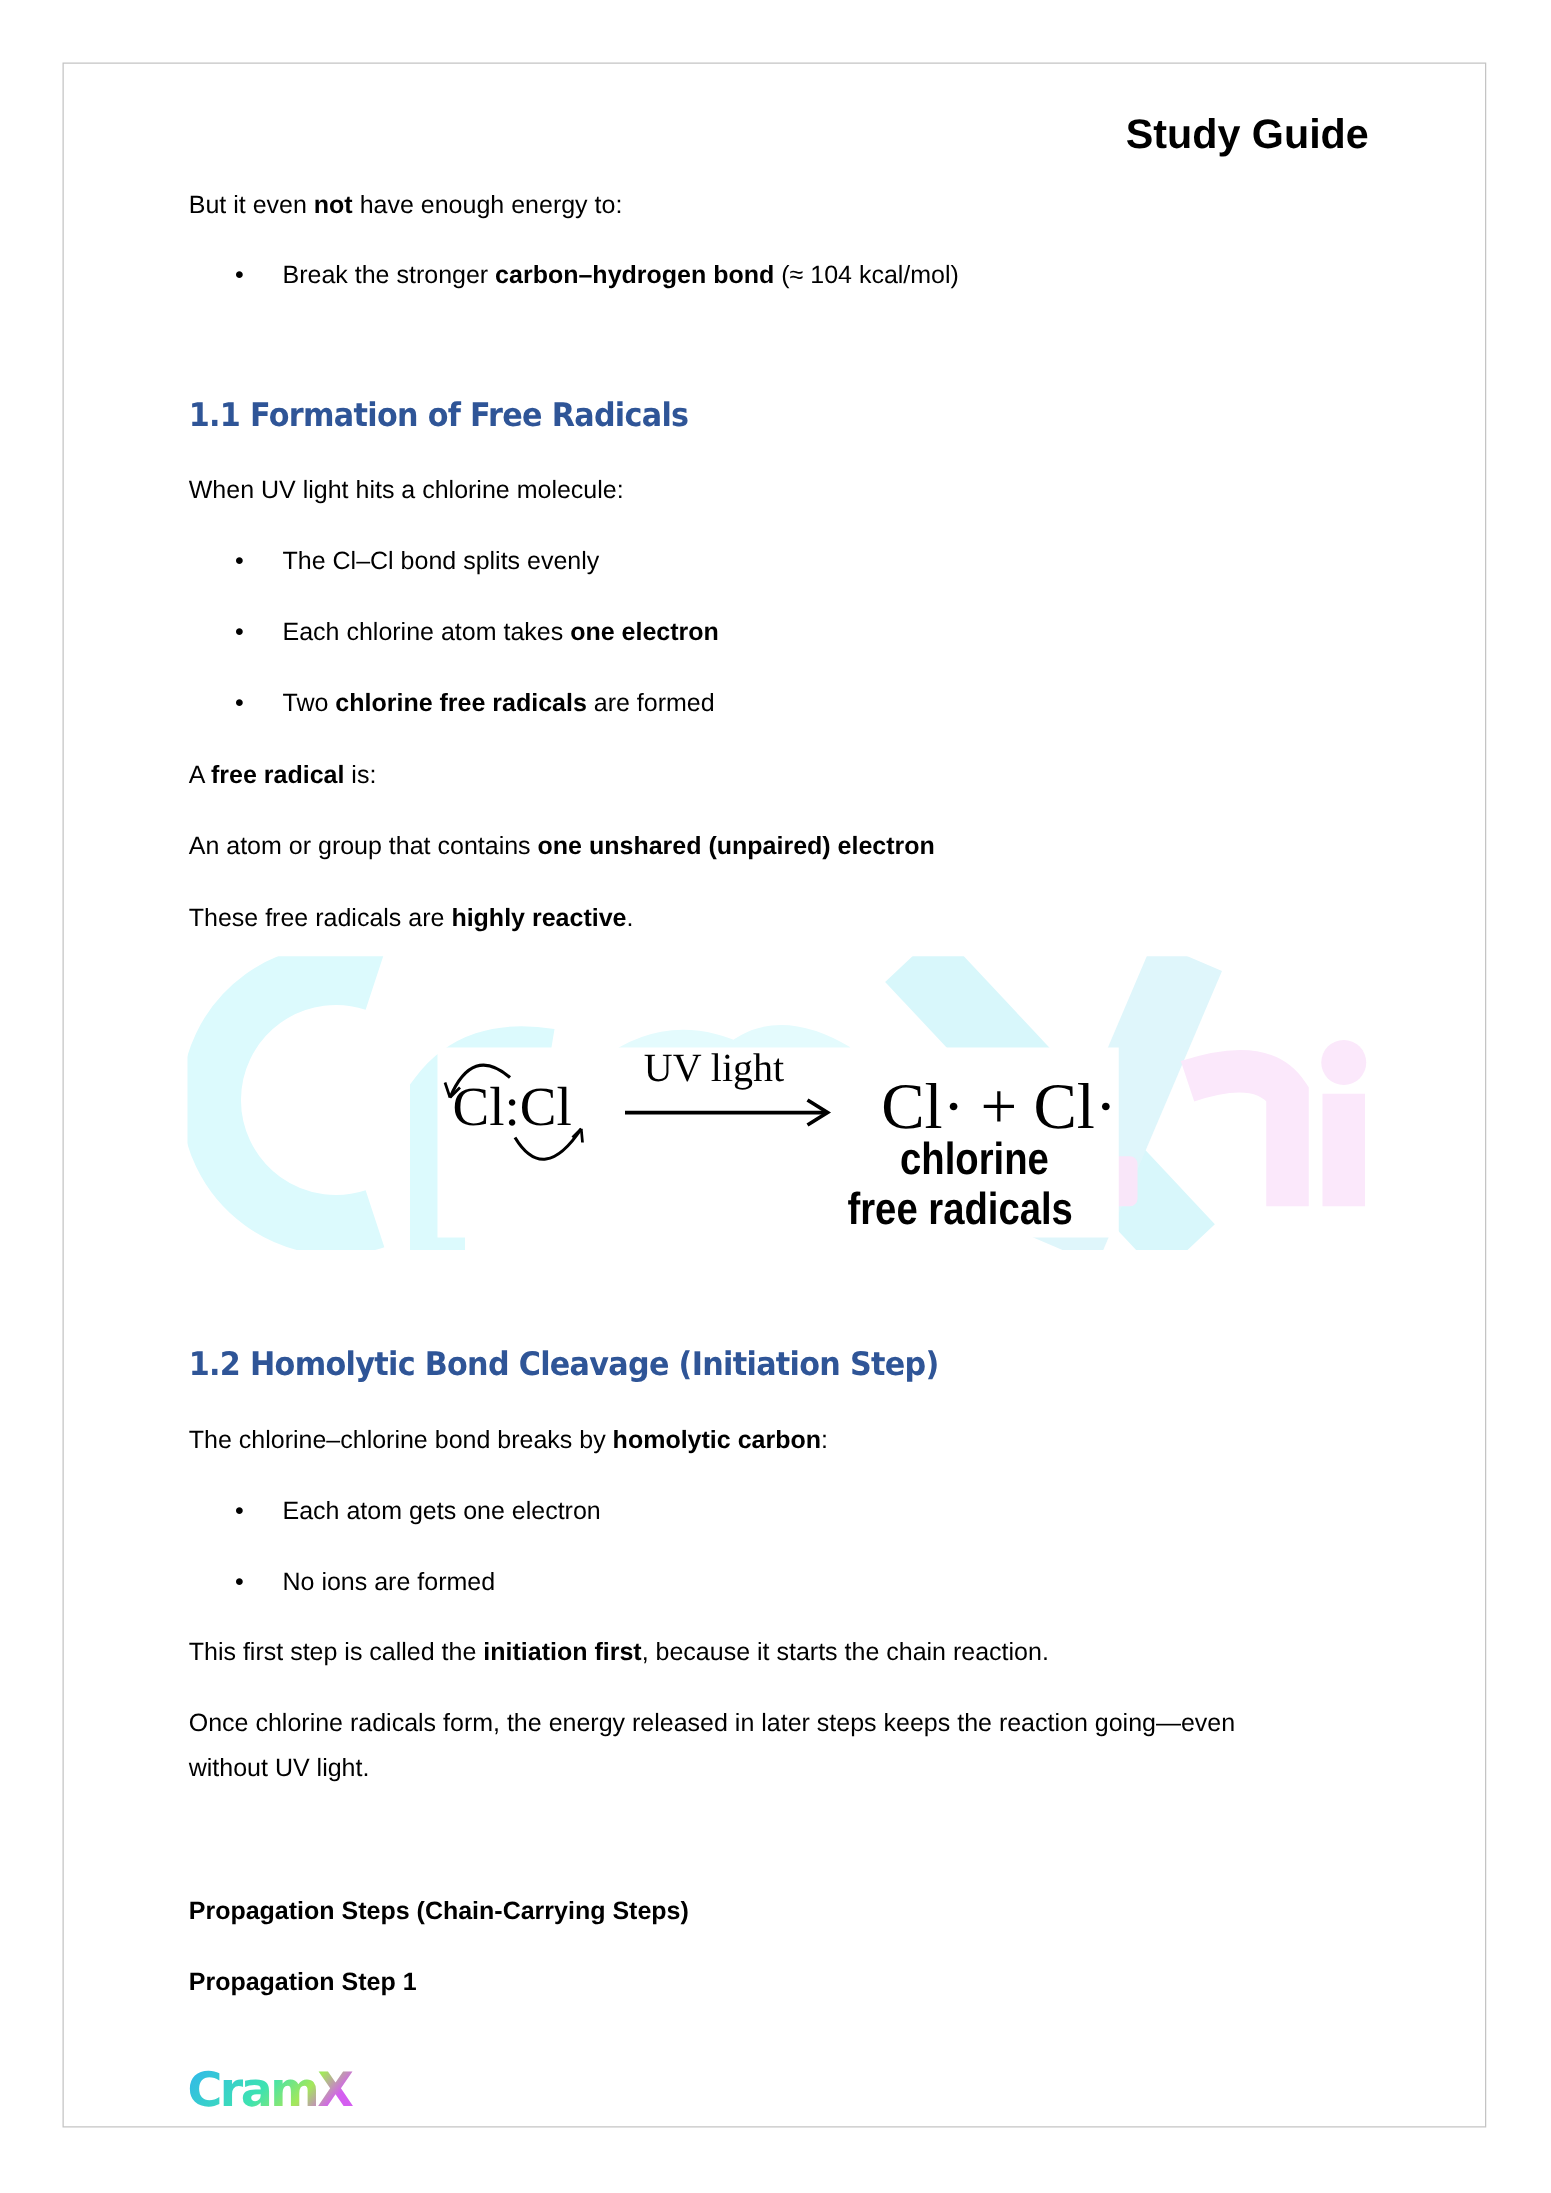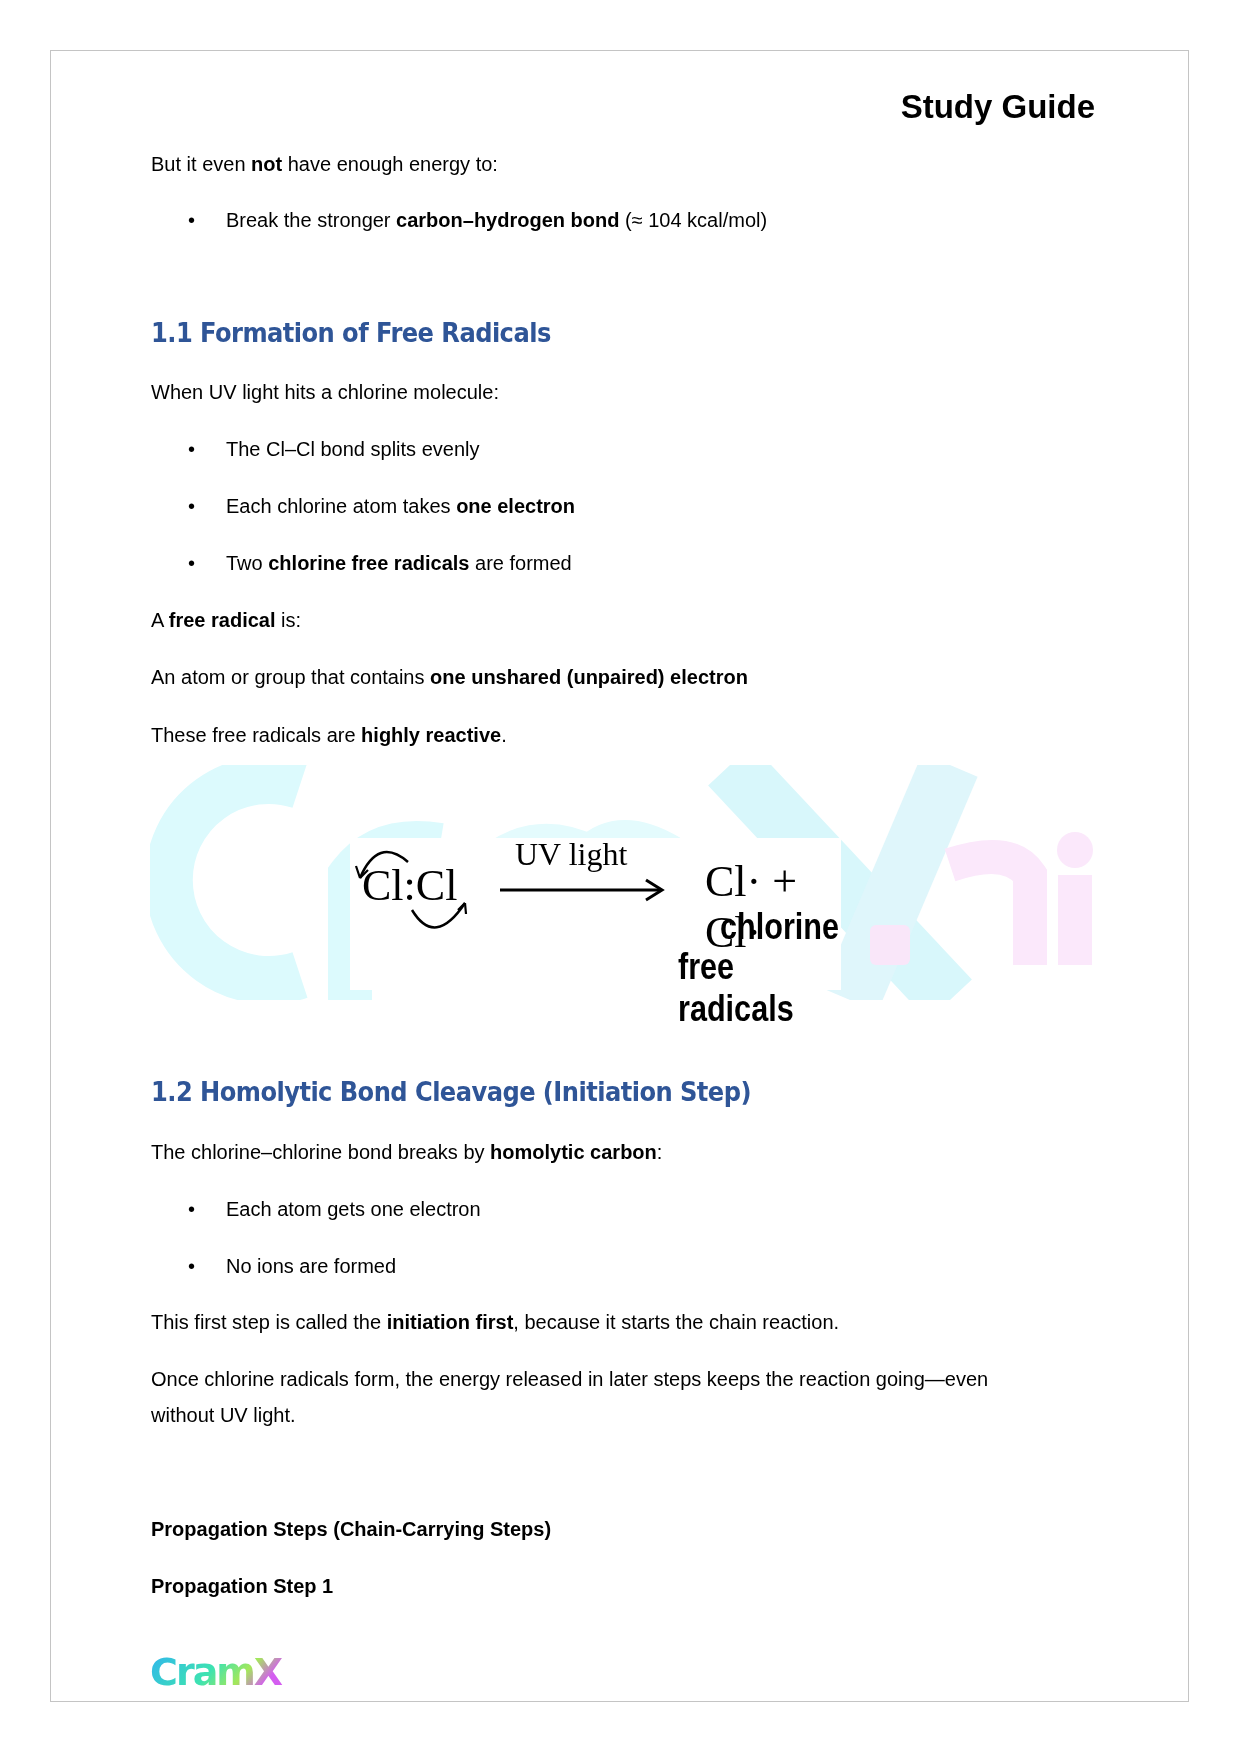--- a/index.html
+++ b/index.html
@@ -13,26 +13,26 @@
   .bullet { left: 151px; font-size: 20px; line-height: 28px; }
   .bullet .dot { position: absolute; left: 37px; top: 0; }
   .bullet .txt { position: absolute; left: 75px; top: 0; white-space: nowrap; }
   .h2 { left: 151px; font-size: 26px; font-weight: bold; color: #2f5597;
         font-family: "DejaVu Sans", sans-serif; letter-spacing: -0.6px; transform: scaleX(0.93); transform-origin: left; }
   .bold-line { left: 151px; font-size: 20px; font-weight: bold; text-align: center; }
   b { font-weight: bold; text-align: center; }
 
   
   .watermark { position: absolute; left: 150px; top: 765px; width: 950px; height: 235px; }
-  .diagram-box { position: absolute; left: 350px; top: 838px; width: 491px; height: 152px; background: #ffffff; }
+  .diagram-box { position: absolute; left: 350px; top: 838px; width: 545px; height: 152px; background: #ffffff; }
   .diagram-box .serif { font-family: "Liberation Serif", serif; }
   .rx-left { position: absolute; left: 12px; top: 22px; font-size: 44px; }
   .rx-cond { position: absolute; left: 165px; top: -2px; font-size: 32px; }
   .rx-arrow { position: absolute; left: 150px; top: 40px; width: 165px; height: 24px; }
-  .rx-right { position: absolute; left: 355px; top: 18px; font-size: 44px; }
+  .rx-right { position: absolute; left: 355px; top: 18px; font-size: 52px; }
   .rx-name1 { position: absolute; left: 370px; top: 68px; font-size: 36px; font-weight: bold; transform: scaleX(0.85); transform-origin: left; }
   .rx-name2 { position: absolute; left: 328px; top: 108px; font-size: 36px; font-weight: bold; transform: scaleX(0.85); transform-origin: left; }
   .logo { position: absolute; left: 150px; top: 1633px; margin-top: 12px; }
 </style>
 </head>
 <body>
 
 <div class="page-frame"></div>
 
 <div class="abs doc-title">Study Guide</div>

